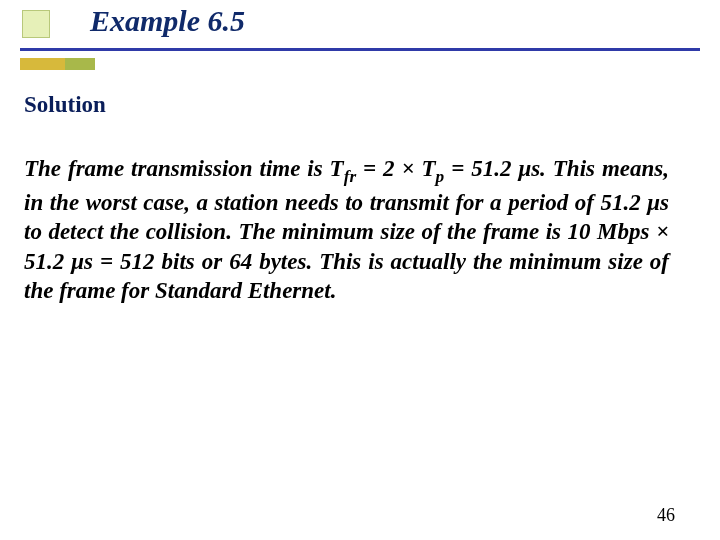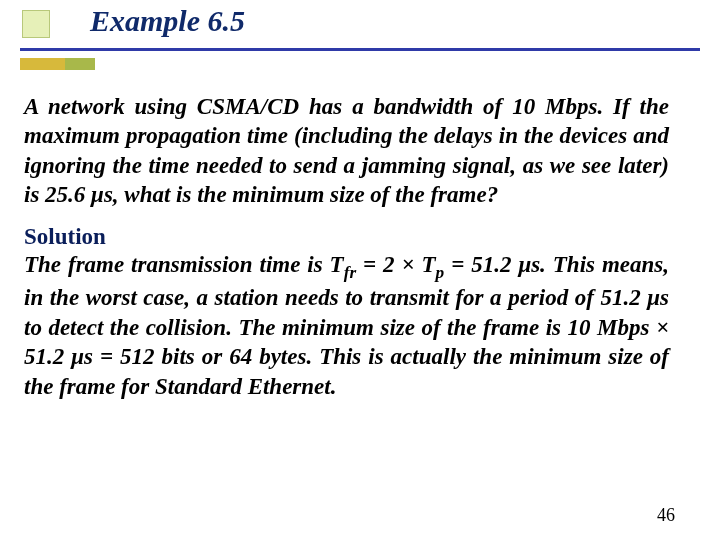--- a/index.html
+++ b/index.html
@@ -83,20 +83,21 @@
     font-weight: bold;
     color: #0a1e5a;
     margin-bottom: 0px;
   }
   .solution-text {
     font-size: 23px;
     font-style: italic;
     font-weight: bold;
     text-align: justify;
     line-height: 1.28;
+    margin-top: 36px;
   }
   .pagenum {
     position: absolute;
     right: 18px;
     bottom: 14px;
     font-size: 18px;
     font-family: "Times New Roman", serif;
     color: #000;
   }
   .sub {
@@ -111,19 +112,18 @@
 <div class="slide">
   <div class="header">
     <div class="bullet-sq"></div>
     <div class="title">Example 6.5</div>
     <div class="underline-blue"></div>
     <div class="underline-gold"></div>
     <div class="underline-olive"></div>
   </div>
 
   <div class="body">
-    <div class="problem">A network using CSMA/CD has a bandwidth of 10 Mbps. If the maximum propagation time (including the delays in the devices and ignoring the time needed to send a jamming signal, as we see later) is 25.6 μs, what is the minimum size of the frame?</div>
     <div class="solution-label">Solution</div>
     <div class="solution-text"><span>The frame transmission time is T</span><span class="sub">fr</span><span> = 2 × T</span><span class="sub">p</span><span> = 51.2 μs. This means, in the worst case, a station needs to transmit for a period of 51.2 μs to detect the collision. The minimum size of the frame is 10 Mbps × 51.2 μs = 512 bits or 64 bytes. This is actually the minimum size of the frame for Standard Ethernet.</span></div>
   </div>
 
   <div class="pagenum">46</div>
 </div>
 
 </body></html>

